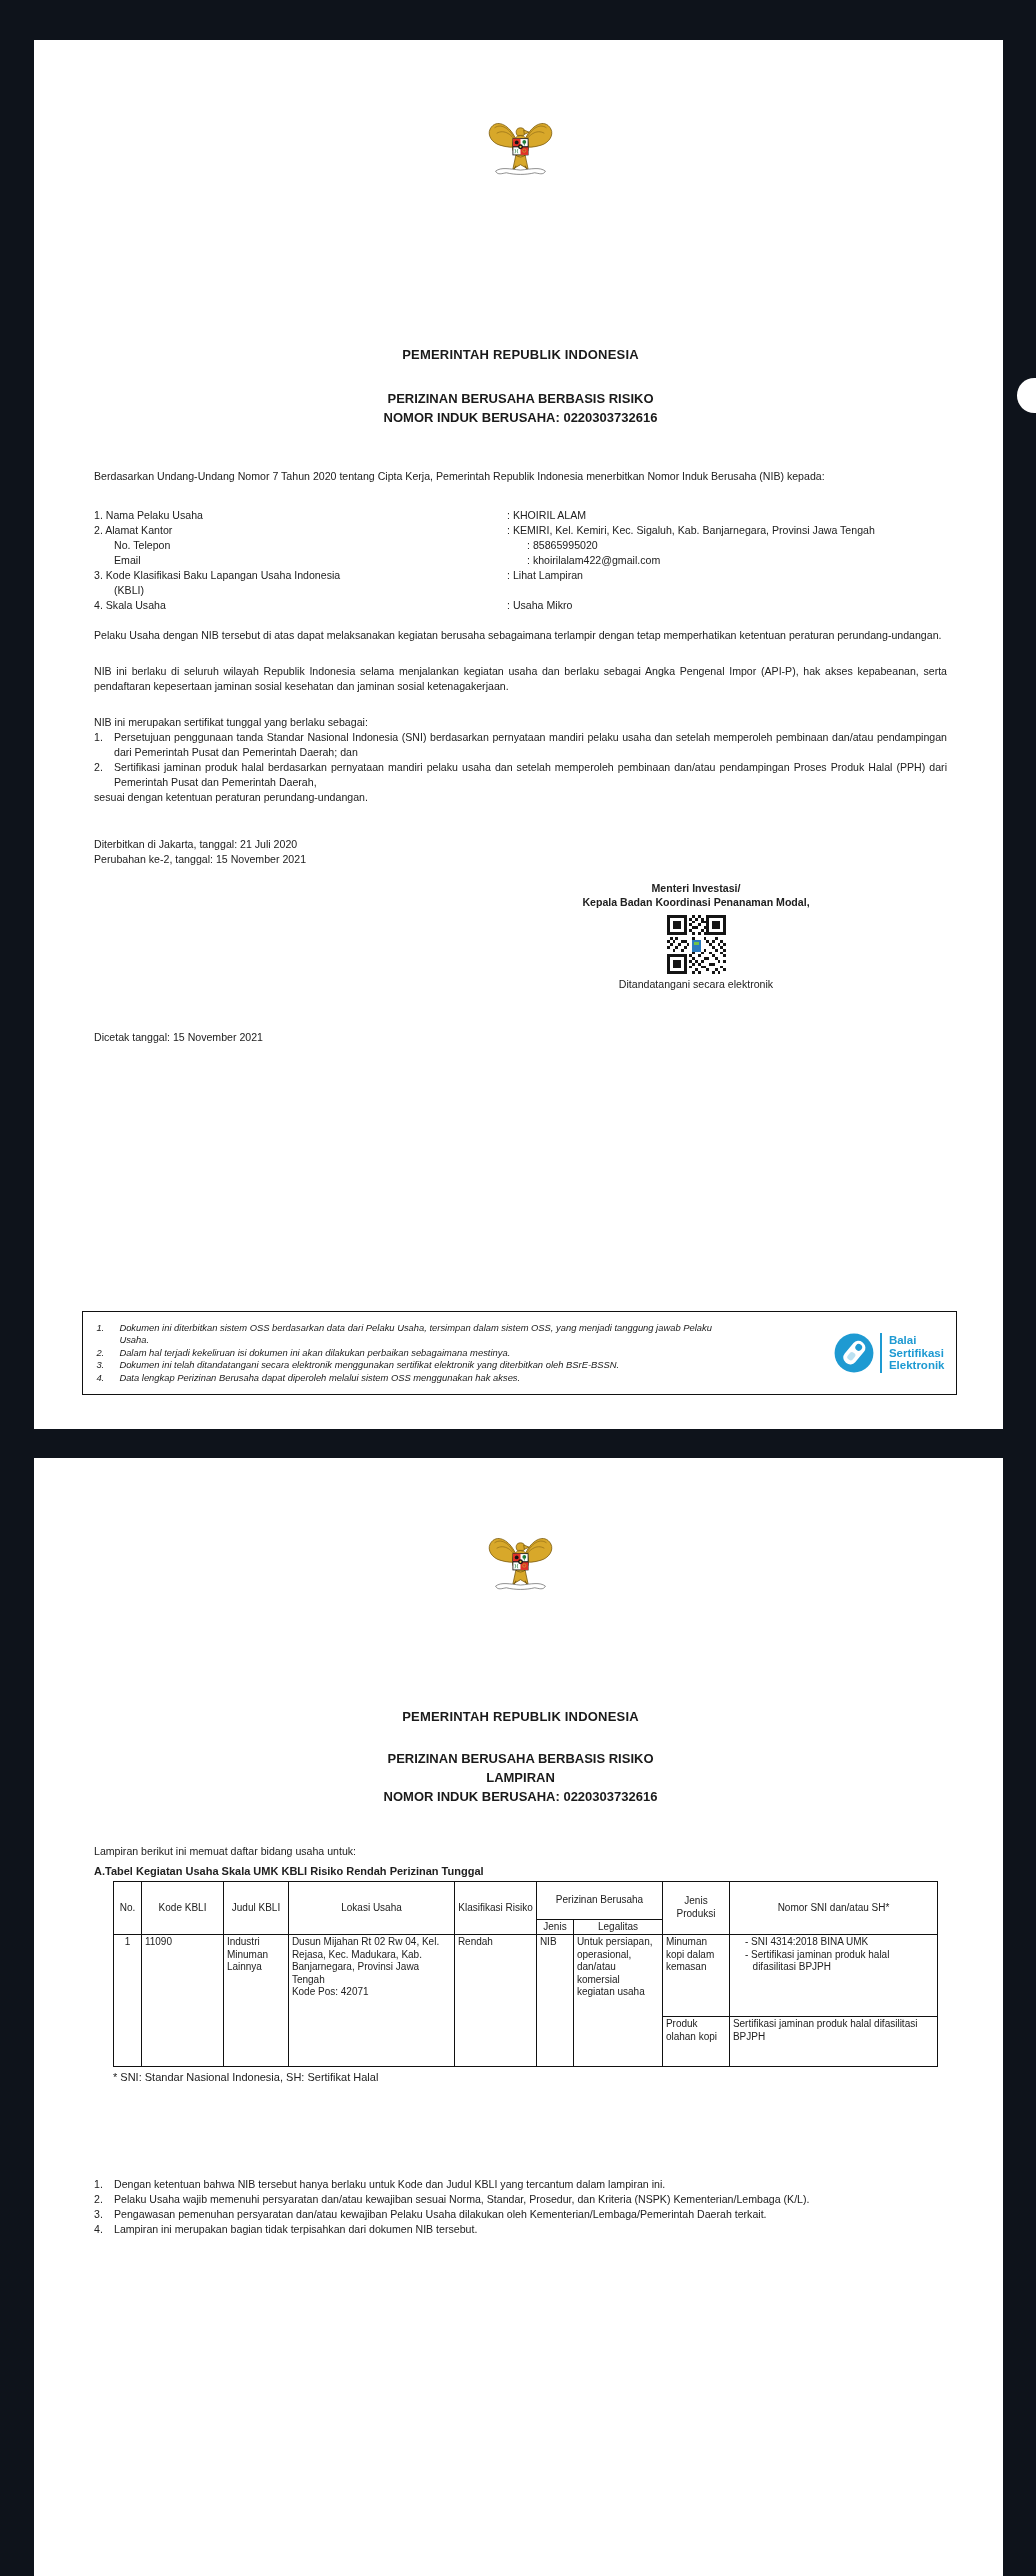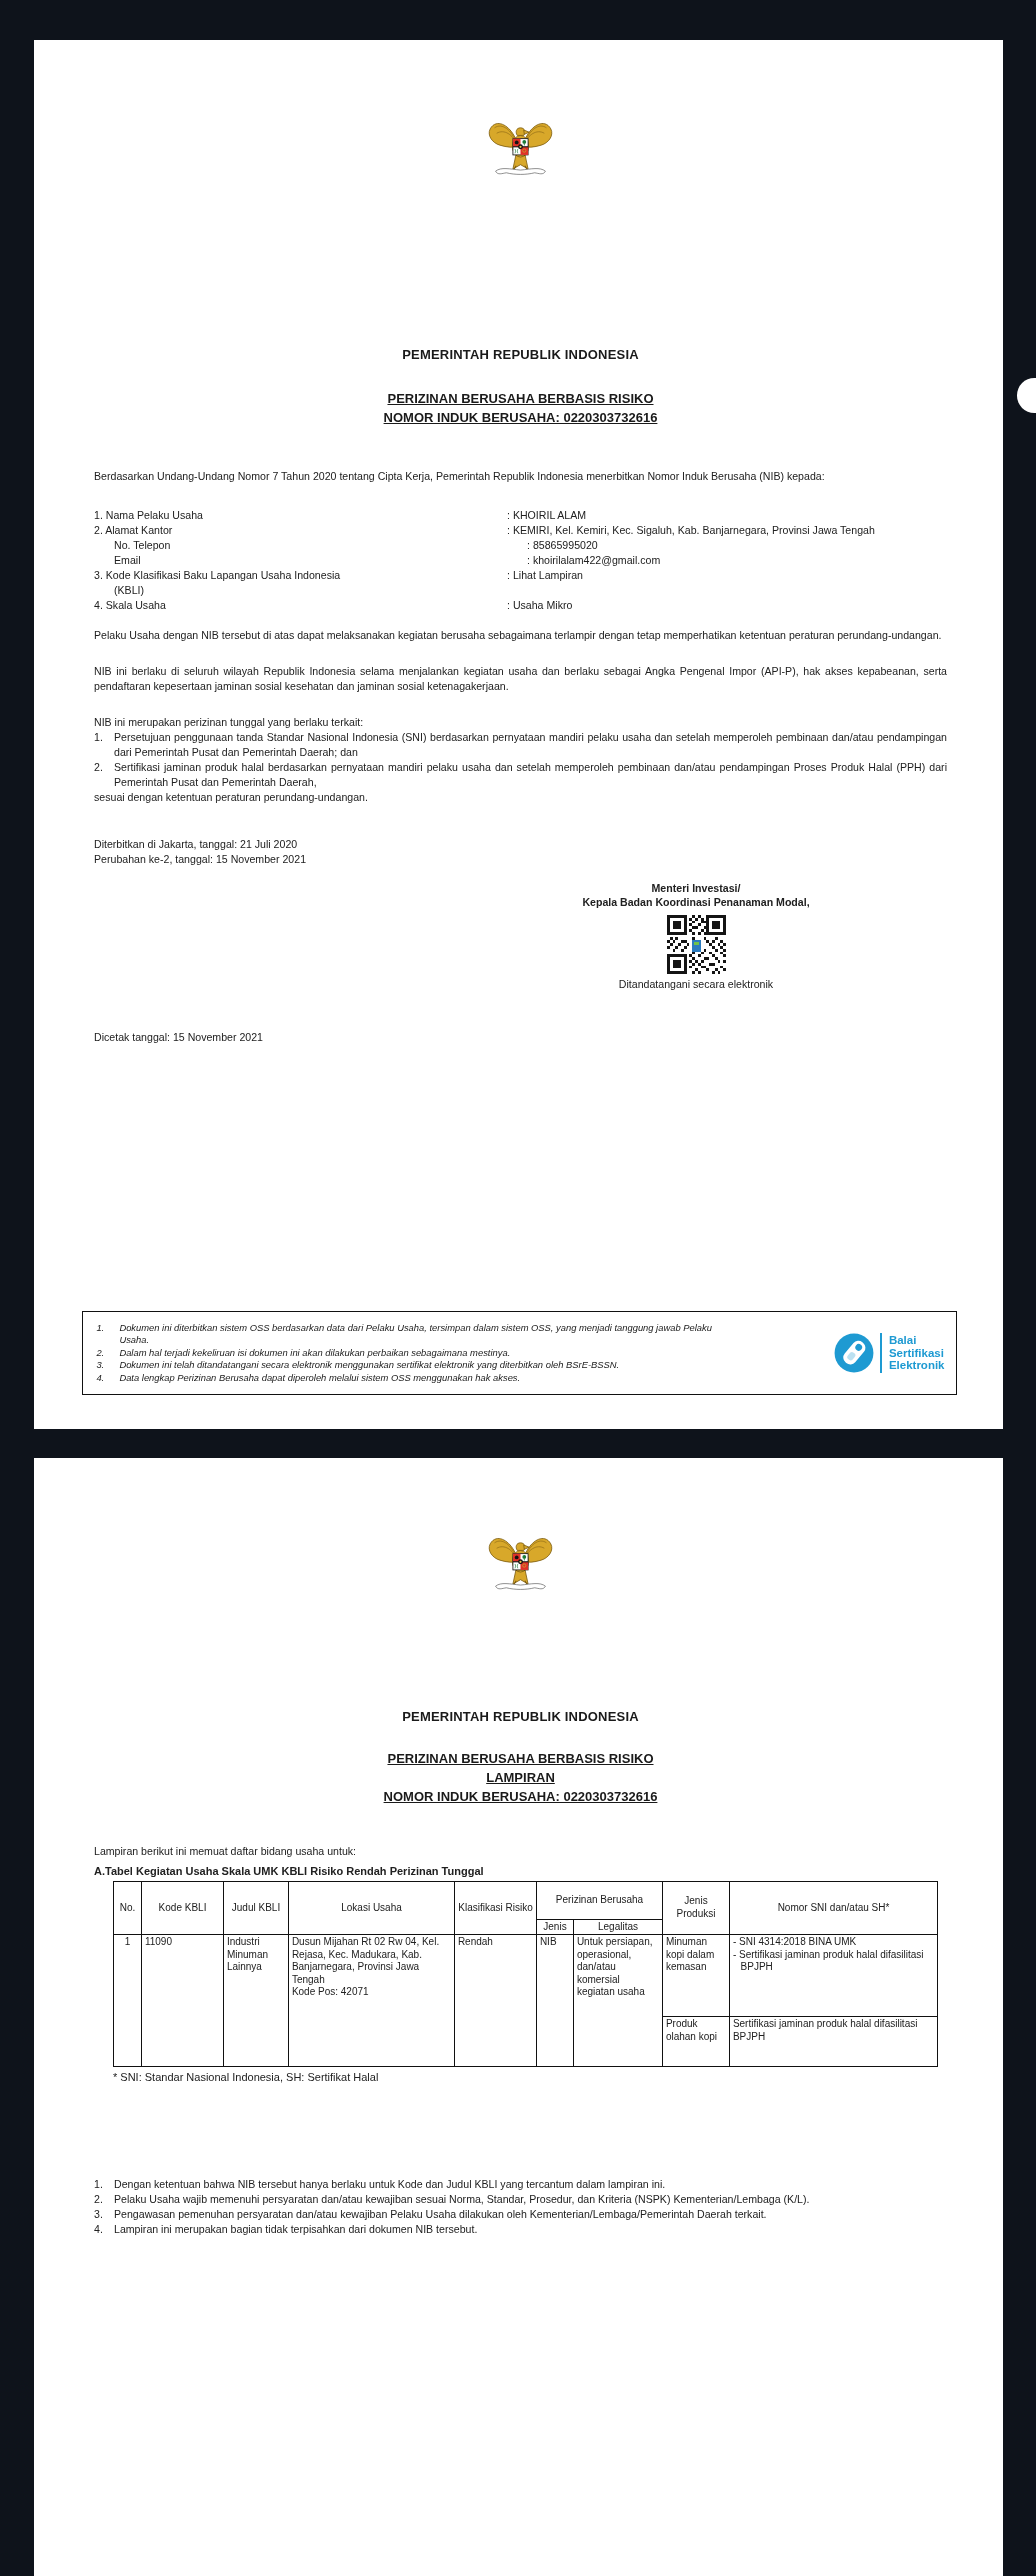--- a/index.html
+++ b/index.html
@@ -15,21 +15,21 @@
   .content{padding:0 56px 0 60px;}
 
   .garuda{display:block;margin:0 auto;width:65px;height:73px;}
   #page1 .garuda{margin-top:73px;}
   #page2 .garuda{margin-top:70px;}
 
   .center{text-align:center;}
   .h-gov{font-size:13px;font-weight:bold;color:#1a1a1a;letter-spacing:0.2px;}
   #page1 .h-gov{margin-top:161px;}
   #page2 .h-gov{margin-top:108px;}
-  .h-doc{font-size:13px;font-weight:bold;color:#1a1a1a;line-height:19px;margin-top:27px;text-decoration:underline;}
+  .h-doc{font-size:13px;font-weight:bold;color:#1a1a1a;line-height:19px;margin-top:27px;}
   #page2 .h-doc{margin-top:25px;}
 
   .body-txt{font-size:10.6px;line-height:15px;}
   .just{text-align:justify;}
 
   .intro{margin-top:42px;}
   .fields{margin-top:24px;}
   .f-row{display:flex;}
   .f-label{width:413px;flex:none;}
   .f-value{width:422px;}
@@ -69,21 +69,21 @@
     margin:3.8px 0 0 19px;font-size:10px;line-height:12.5px;
   }
   table.kbli th, table.kbli td{
     border:1.5px solid #111;padding:1px 2.9px;vertical-align:top;
     font-weight:normal;overflow:hidden;
   }
   table.kbli thead th{text-align:center;vertical-align:middle;}
   tr.hrow1{height:38px;} tr.hrow2{height:15.4px;}
   td.tall{height:79px;} tr.r2{height:50px;}
   td.c-no{text-align:center;}
-  .sni-item{padding-left:7.7px;text-indent:-7.7px;}
+  .sni-item{padding-left:7.7px;text-indent:-7.7px;margin-left:12px;}
   .footnote{font-size:11px;margin:3.8px 0 0 19px;}
   .p2-notes{margin-top:94px;}
 
   .side-tab{
     position:absolute;right:0;top:378px;width:19px;height:35px;
     background:#ffffff;border-radius:17.3px 0 0 17.3px;
   }
 </style>
 </head>
 <body>
@@ -158,21 +158,21 @@
       <div class="f-row">
         <div class="f-label">4. Skala Usaha</div>
         <div class="f-value">: Usaha Mikro</div>
       </div>
     </div>
 
     <div class="body-txt just para2">Pelaku Usaha dengan NIB tersebut di atas dapat melaksanakan kegiatan berusaha sebagaimana terlampir dengan tetap memperhatikan ketentuan peraturan perundang-undangan.</div>
     <div class="body-txt just para1">NIB ini berlaku di seluruh wilayah Republik Indonesia selama menjalankan kegiatan usaha dan berlaku sebagai Angka Pengenal Impor (API-P), hak akses kepabeanan, serta pendaftaran kepesertaan jaminan sosial kesehatan dan jaminan sosial ketenagakerjaan.</div>
 
     <div class="body-txt single">
-      <div>NIB ini merupakan perizinan tunggal yang berlaku terkait:</div>
+      <div>NIB ini merupakan sertifikat tunggal yang berlaku sebagai:</div>
       <div class="li">
         <div class="li-num">1.</div>
         <div class="li-text">Persetujuan penggunaan tanda Standar Nasional Indonesia (SNI) berdasarkan pernyataan mandiri pelaku usaha dan setelah memperoleh pembinaan dan/atau pendampingan dari Pemerintah Pusat dan Pemerintah Daerah; dan</div>
       </div>
       <div class="li">
         <div class="li-num">2.</div>
         <div class="li-text">Sertifikasi jaminan produk halal berdasarkan pernyataan mandiri pelaku usaha dan setelah memperoleh pembinaan dan/atau pendampingan Proses Produk Halal (PPH) dari Pemerintah Pusat dan Pemerintah Daerah,</div>
       </div>
       <div>sesuai dengan ketentuan peraturan perundang-undangan.</div>
     </div>

